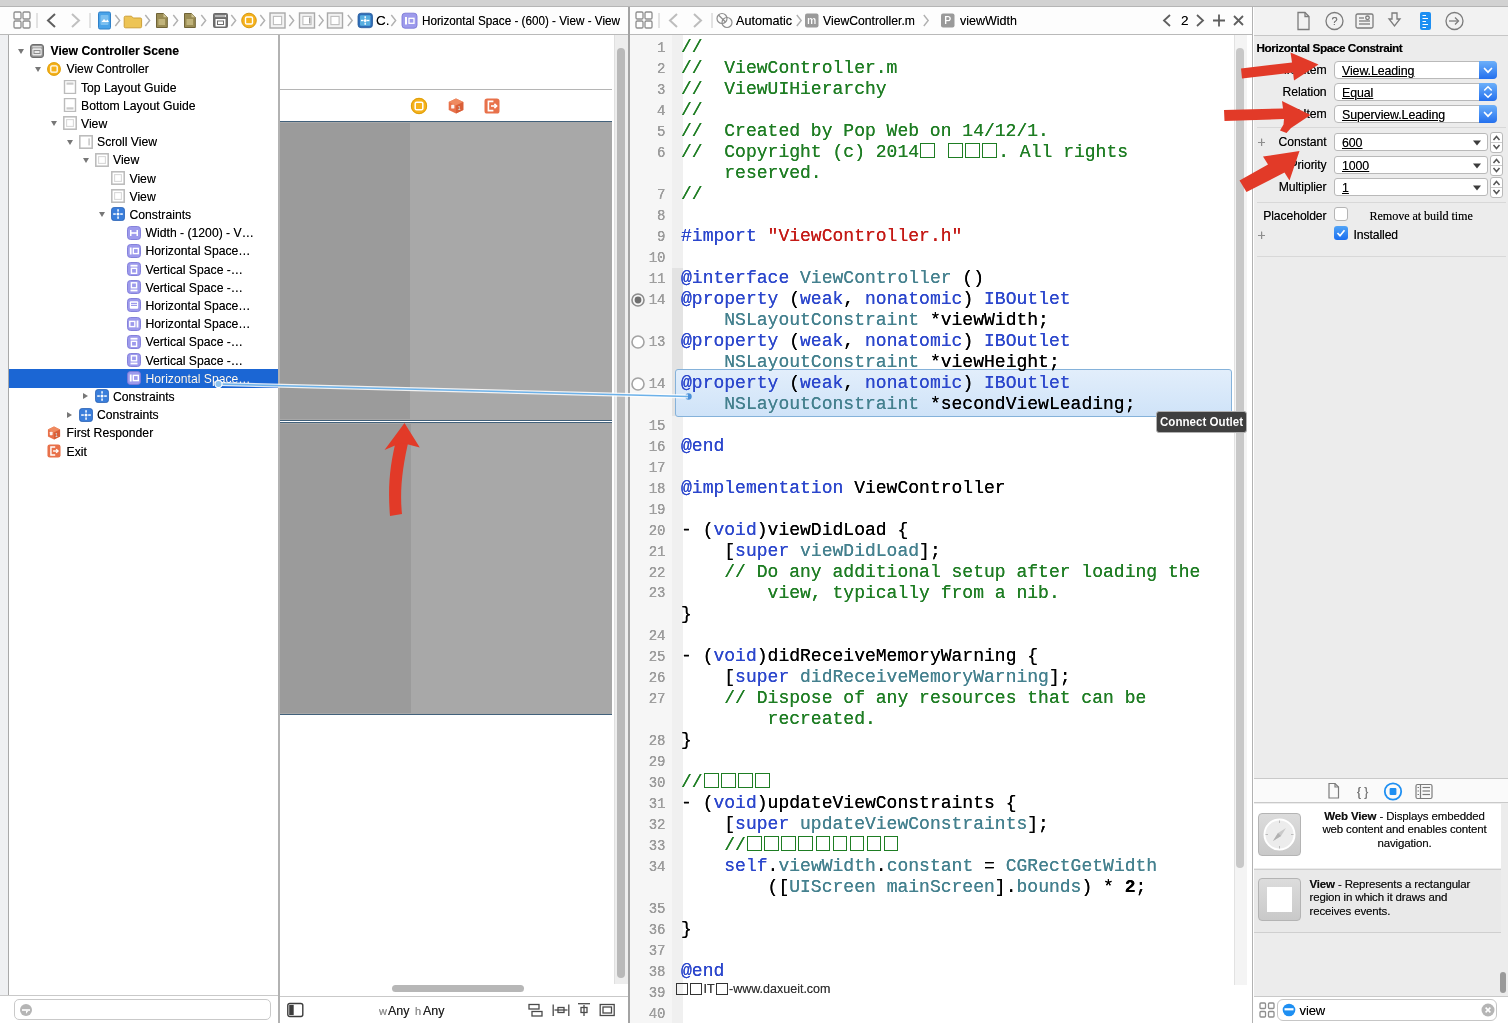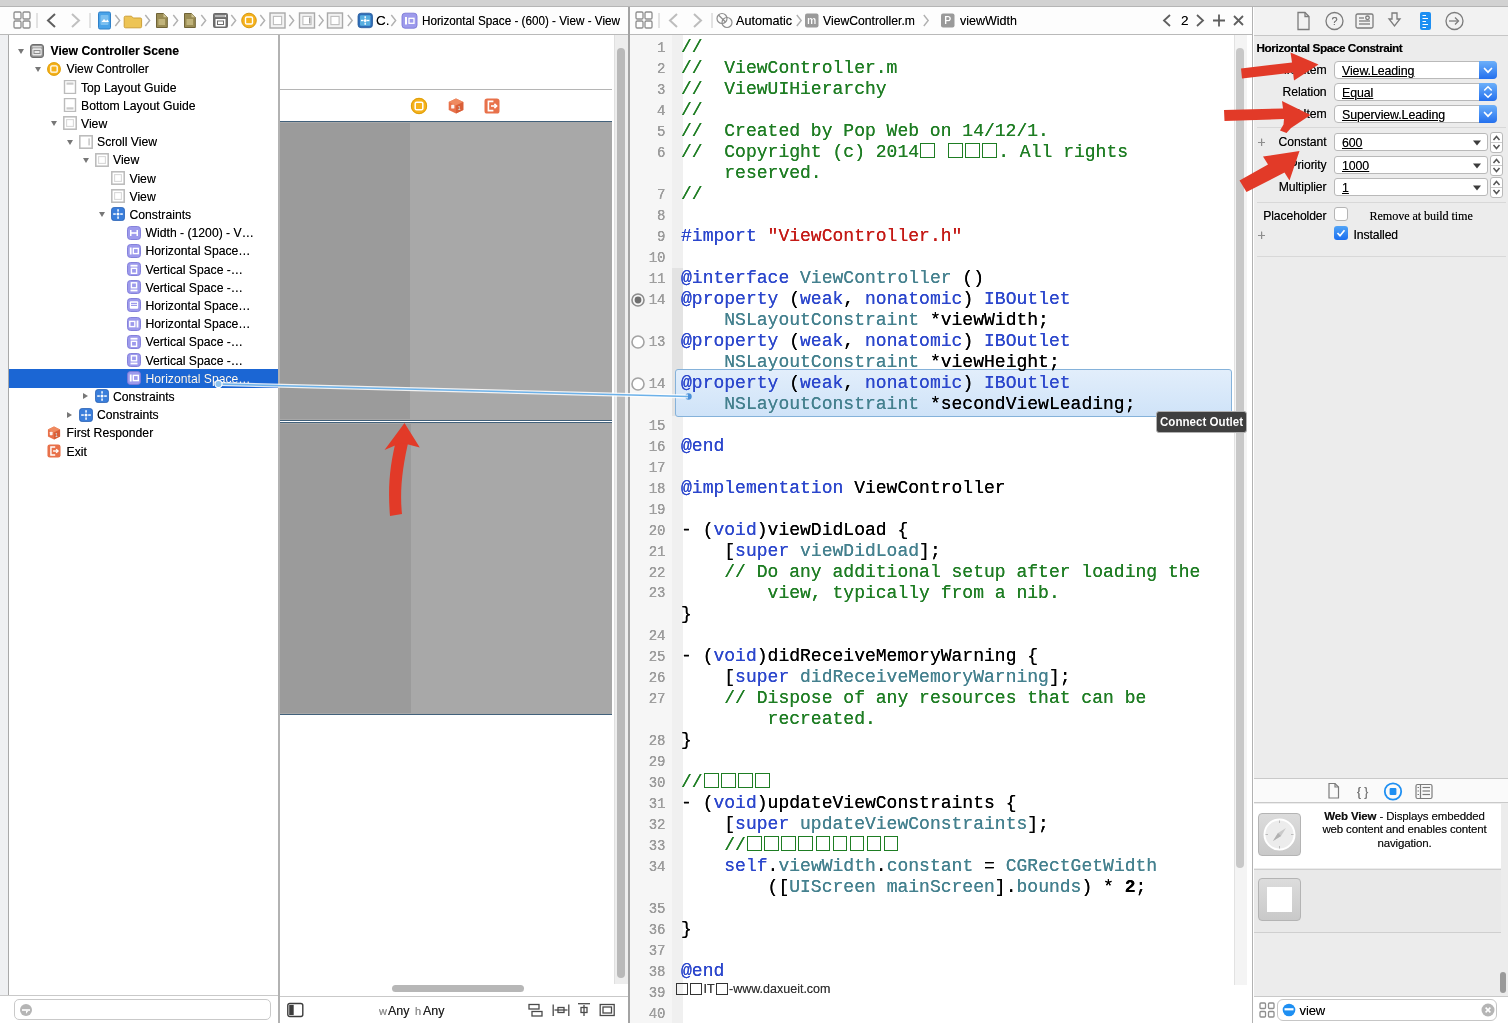--- a/index.html
+++ b/index.html
@@ -696,20 +696,21 @@
         </svg>
       </div>
       <div class="libtxt" style="top:6px;text-align:center;"><b>Web View</b> - Displays embedded<br>web content and enables content<br>navigation.</div>
     </div>
 <div class="librow" style="top:833px;height:62px;background:#e9e9e9;border-top:1px solid #cfcfcf;border-bottom:1px solid #cfcfcf;box-sizing:content-box;">
       <div class="libicon" style="top:8px;">
         <svg width="41" height="41" viewBox="0 0 41 41">
           <rect x="8" y="8" width="25" height="25" fill="#fff"></rect>
         </svg>
       </div>
+      <div class="libtxt" style="top:8px;"><b>View</b> - Represents a rectangular<br>region in which it draws and<br>receives events.</div>
     </div>
 <div style="position:absolute;left:246px;top:936px;width:6.5px;height:21px;background:#9a9a9a;border-radius:3.5px;"></div>
 <div style="position:absolute;left:0;top:960px;width:254.5px;height:27px;background:#fff;border-top:1px solid #c9c9c9;box-sizing:border-box;"></div>
 <svg style="position:absolute;left:5px;top:966px" width="16" height="16" viewBox="0 0 16 16">
       <g fill="none" stroke="#8e8e8e" stroke-width="1.3">
         <rect x="1" y="1" width="5.5" height="5.5" rx="1"></rect>
         <rect x="9.5" y="1" width="5.5" height="5.5" rx="1"></rect>
         <rect x="1" y="9.5" width="5.5" height="5.5" rx="1"></rect>
         <rect x="9.5" y="9.5" width="5.5" height="5.5" rx="1"></rect>
       </g>

